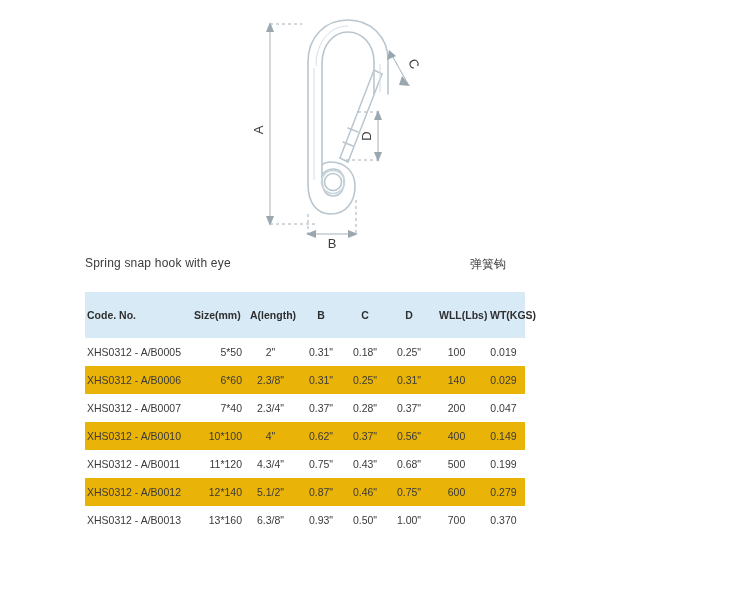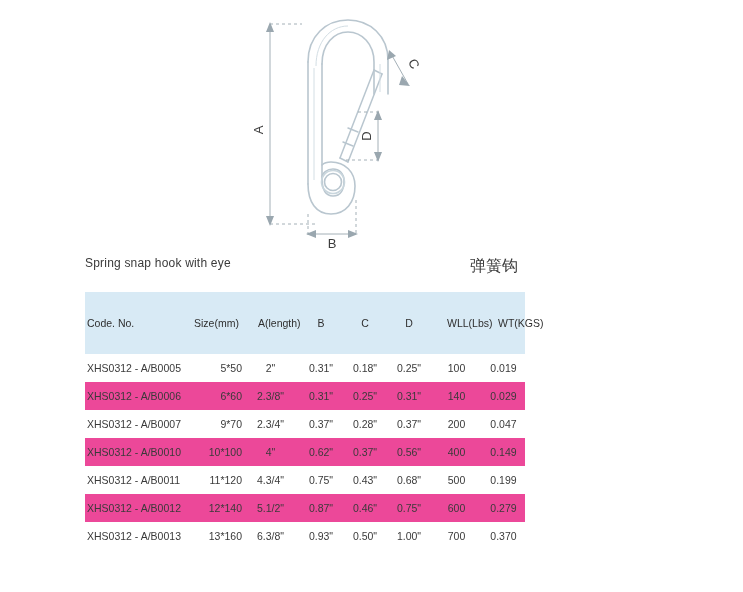--- a/index.html
+++ b/index.html
@@ -44,62 +44,62 @@
     top: 0px;
     font-size: 12px;
     color: #3a3a3a;
     letter-spacing: 0.2px;
     white-space: nowrap;
   }
   #product-title-cn {
     position: absolute;
     left: 470px;
     top: 0px;
-    font-size: 16px;
+    font-size: 12px;
     color: #3a3a3a;
     white-space: nowrap;
   }
 
   
   #spec-table-wrap {
     position: absolute;
     left: 85px;
     top: 292px;
     width: 440px;
   }
   table.spec {
     border-collapse: collapse;
     width: 440px;
     table-layout: fixed;
   }
   table.spec th {
     font-size: 10.5px;
-    font-weight: normal;
+    font-weight: bold;
     color: #2f2f2f;
     background: #d8eaf5;
     height: 30px;
     line-height: 21px;
-    padding: 16px;
+    padding: 8px;
     text-align: center;
     white-space: nowrap;
   }
   table.spec td {
     font-size: 10.5px;
     color: #3a3a3a;
     height: 28px;
     padding: 0;
     text-align: center;
     white-space: nowrap;
   }
   table.spec tr.odd td {
     background: #ffffff;
     margin-top: 20px;
   }
   table.spec tr.even td {
-    background: #ec4899;
+    background: #eab308;
   }
   table.spec td.code,
   table.spec th.code {
     text-align: left;
     padding-left: 2px;
   }
   table.spec td.size,
   table.spec th.size {
     text-align: right;
     padding-left: 4px;
@@ -233,21 +233,21 @@
           <td class="size">6*60</td>
           <td>2.3/8"</td>
           <td>0.31"</td>
           <td>0.25"</td>
           <td>0.31"</td>
           <td>140</td>
           <td>0.029</td>
         </tr>
         <tr class="odd">
           <td class="code">XHS0312 - A/B0007</td>
-          <td class="size">9*70</td>
+          <td class="size">7*40</td>
           <td>2.3/4"</td>
           <td>0.37"</td>
           <td>0.28"</td>
           <td>0.37"</td>
           <td>200</td>
           <td>0.047</td>
         </tr>
         <tr class="even">
           <td class="code">XHS0312 - A/B0010</td>
           <td class="size">10*100</td>

